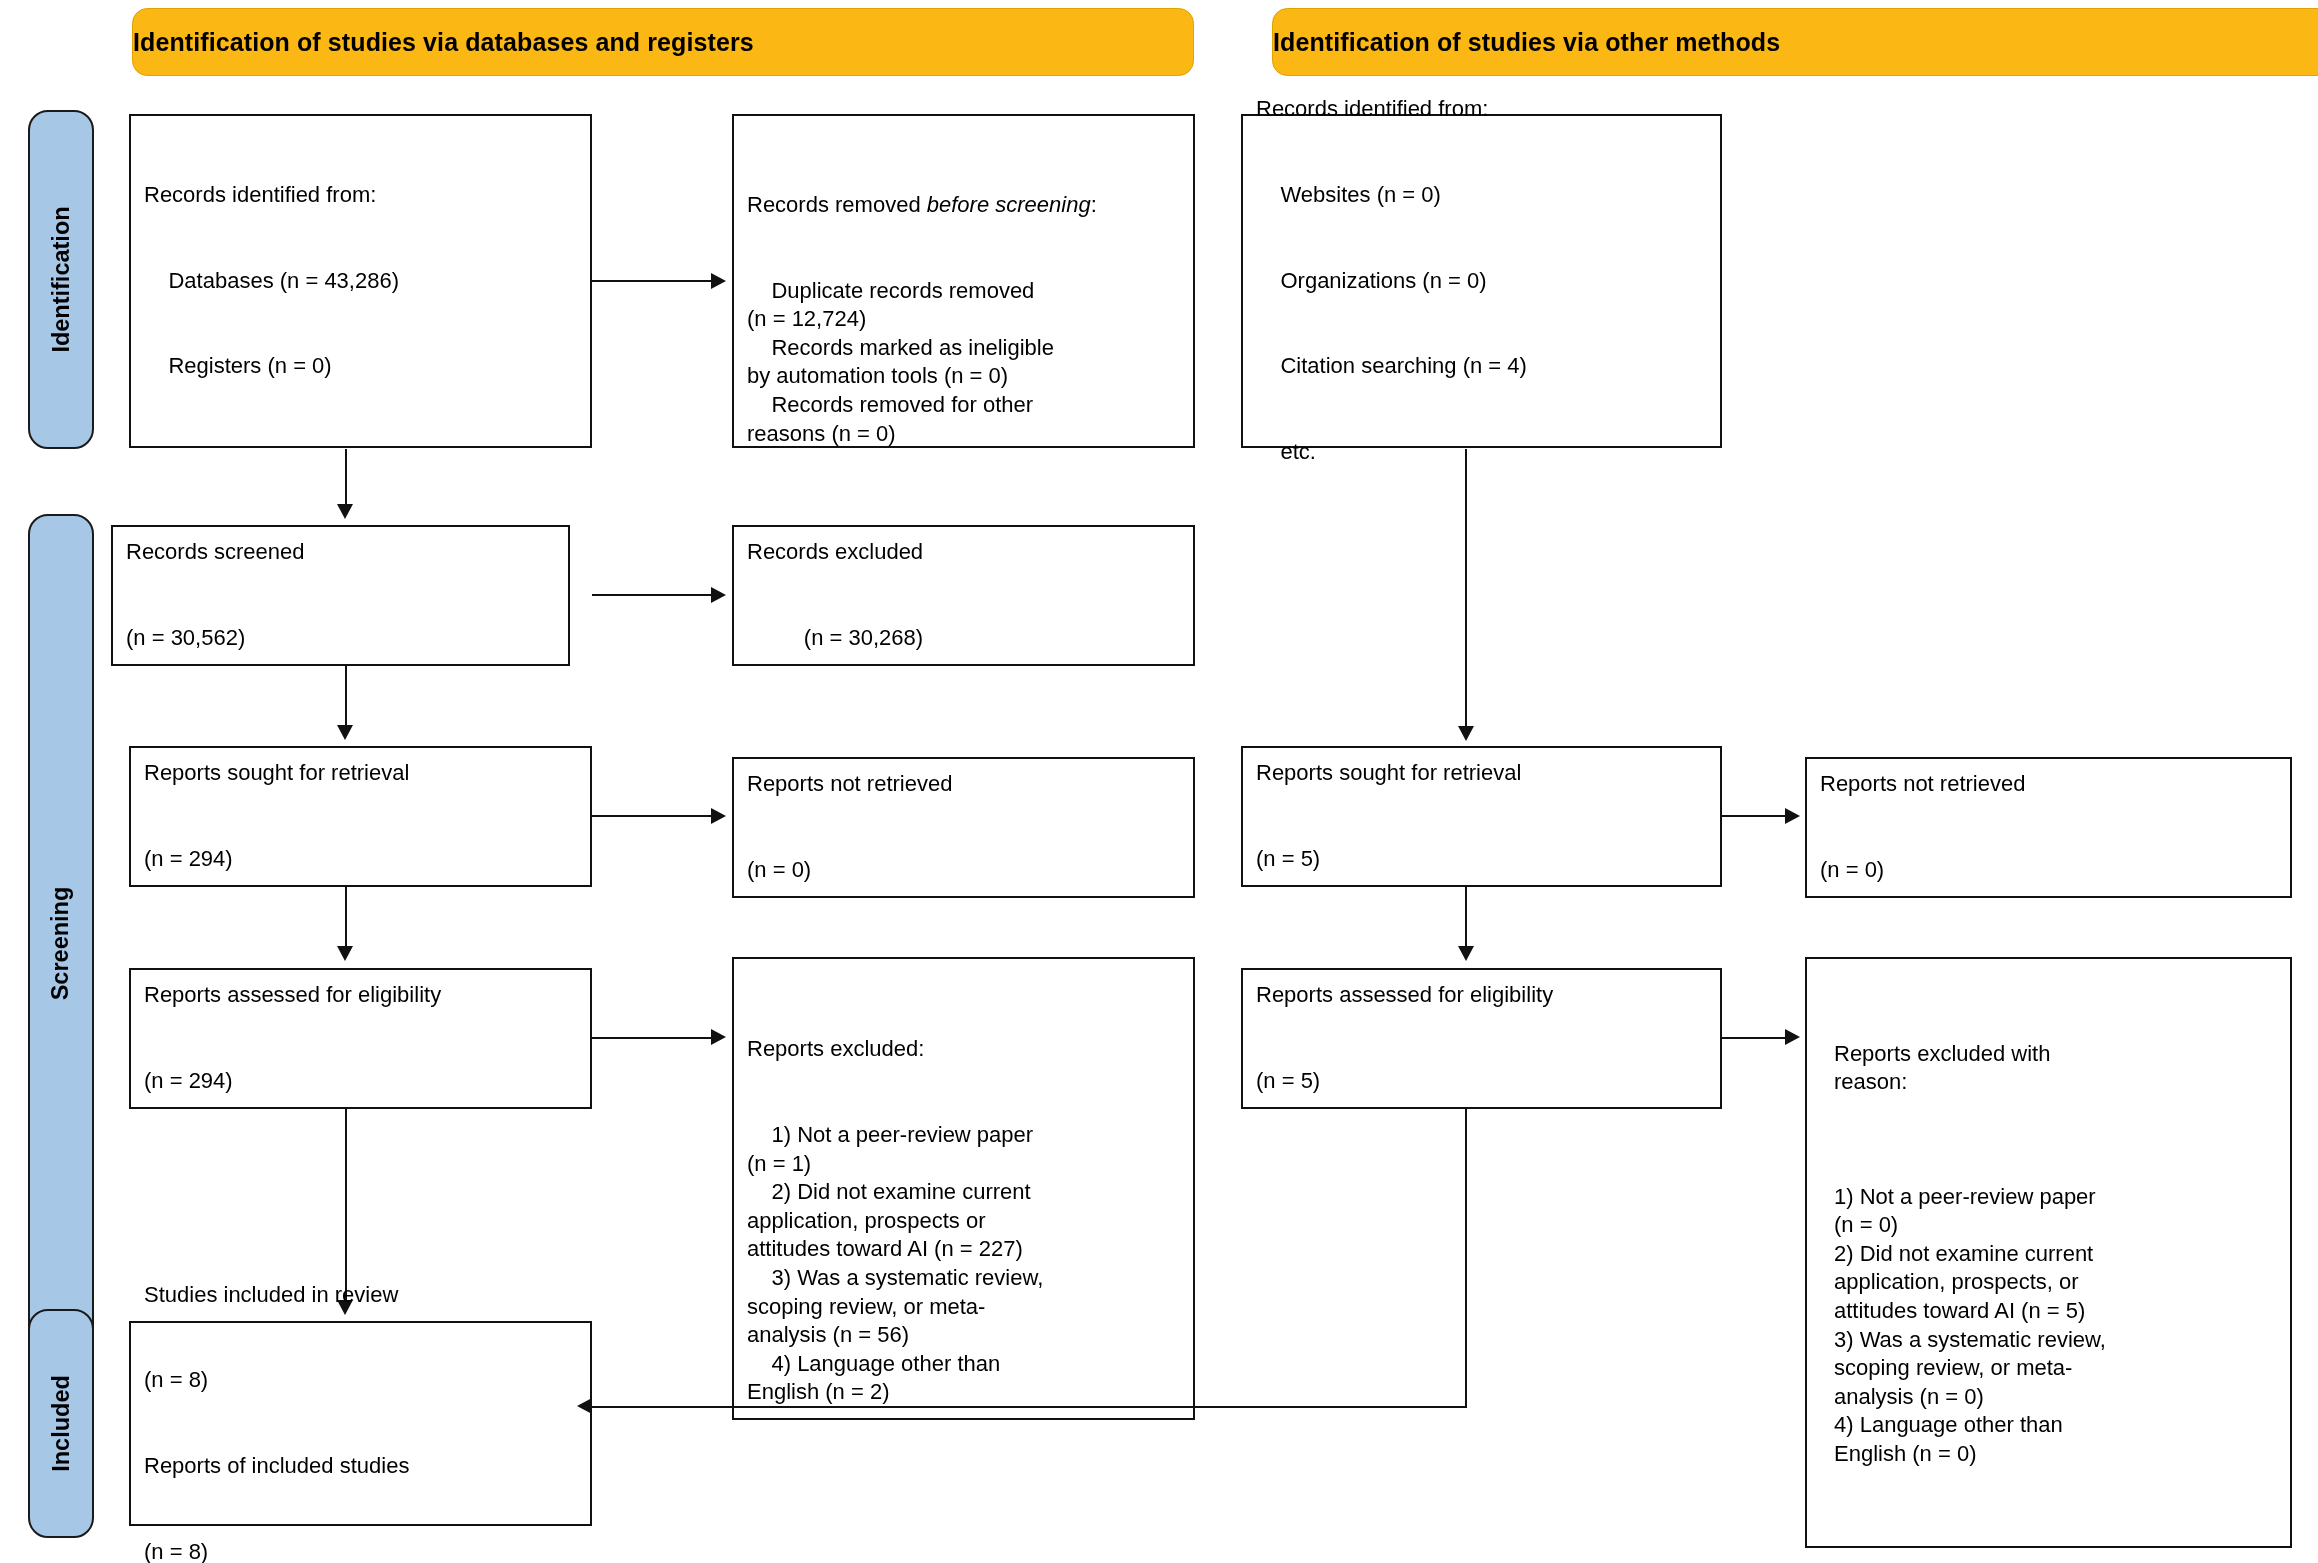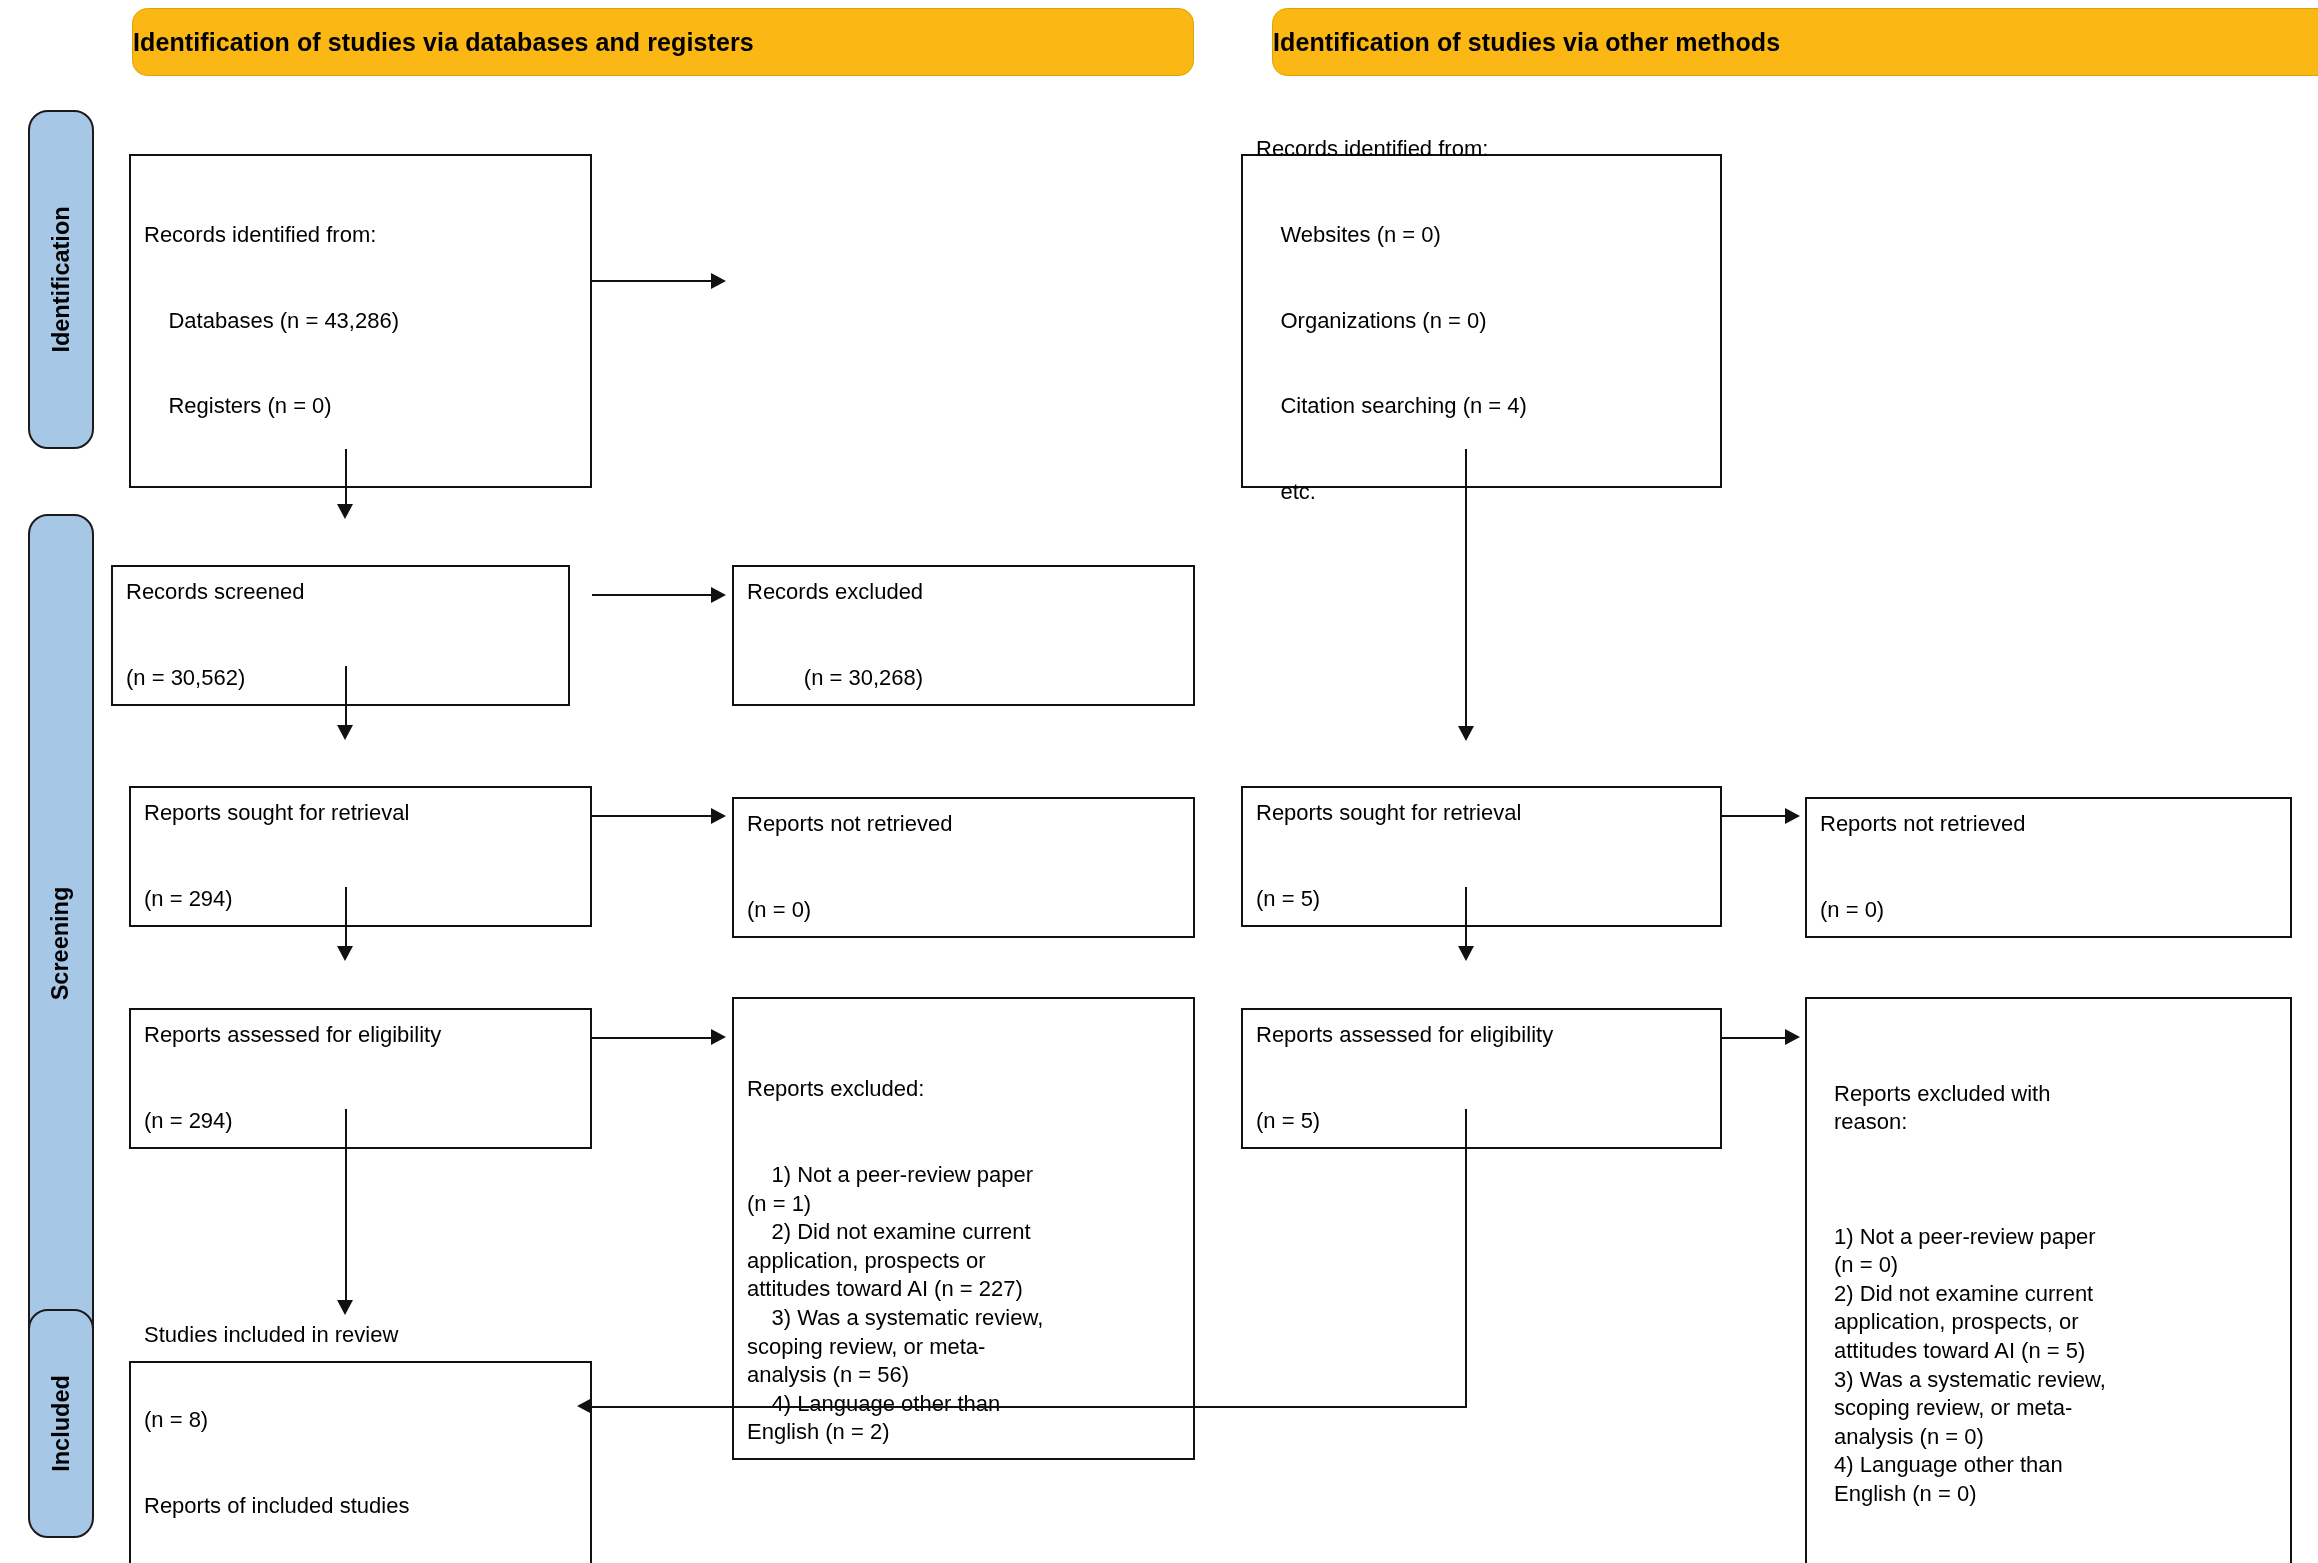--- a/index.html
+++ b/index.html
@@ -36,21 +36,20 @@
     color:#000;
   }
 
   
   .box{
     position:absolute;
     background:#ffffff;
     border:2.3px solid #111111;
     box-sizing:border-box;
     padding:10.6px 13px;
-    margin-top:40px;
   }
   .box .txt{
     font-size:22px;
     line-height:1.30;
     color:#000;
     white-space:pre-wrap;
   }
   .box.vcenter{display:flex;align-items:center;}
   .box.vtop{display:block;}
   .ital{font-style:italic;}
@@ -103,20 +102,31 @@
   </div>
 
   <div class="box vcenter" style="left:129px;top:114px;width:463px;height:334px;">
     <div class="txt">
       <div>Records identified from:</div>
       <div>    Databases (n = 43,286)</div>
       <div>    Registers (n = 0)</div>
     </div>
   </div>
 
+  <div class="box vtop" style="left:732px;top:114px;width:463px;height:334px;padding-top:17.6px;">
+    <div class="txt">
+      <div><span>Records removed </span><span class="ital">before screening</span><span>:</span></div>
+      <div>    Duplicate records removed
+(n = 12,724)
+    Records marked as ineligible
+by automation tools (n = 0)
+    Records removed for other
+reasons (n = 0)</div>
+    </div>
+  </div>
 
   <div class="hline" style="left:592px;top:280px;width:121px;"></div>
   <div class="arrow-right" style="left:711px;top:273px;"></div>
 
   <div class="vline" style="left:345px;top:449px;height:57px;"></div>
   <div class="arrow-down" style="left:337px;top:504px;"></div>
 
   <div class="box vcenter" style="left:111px;top:525px;width:459px;height:141px;">
     <div class="txt">
       <div>Records screened</div>

